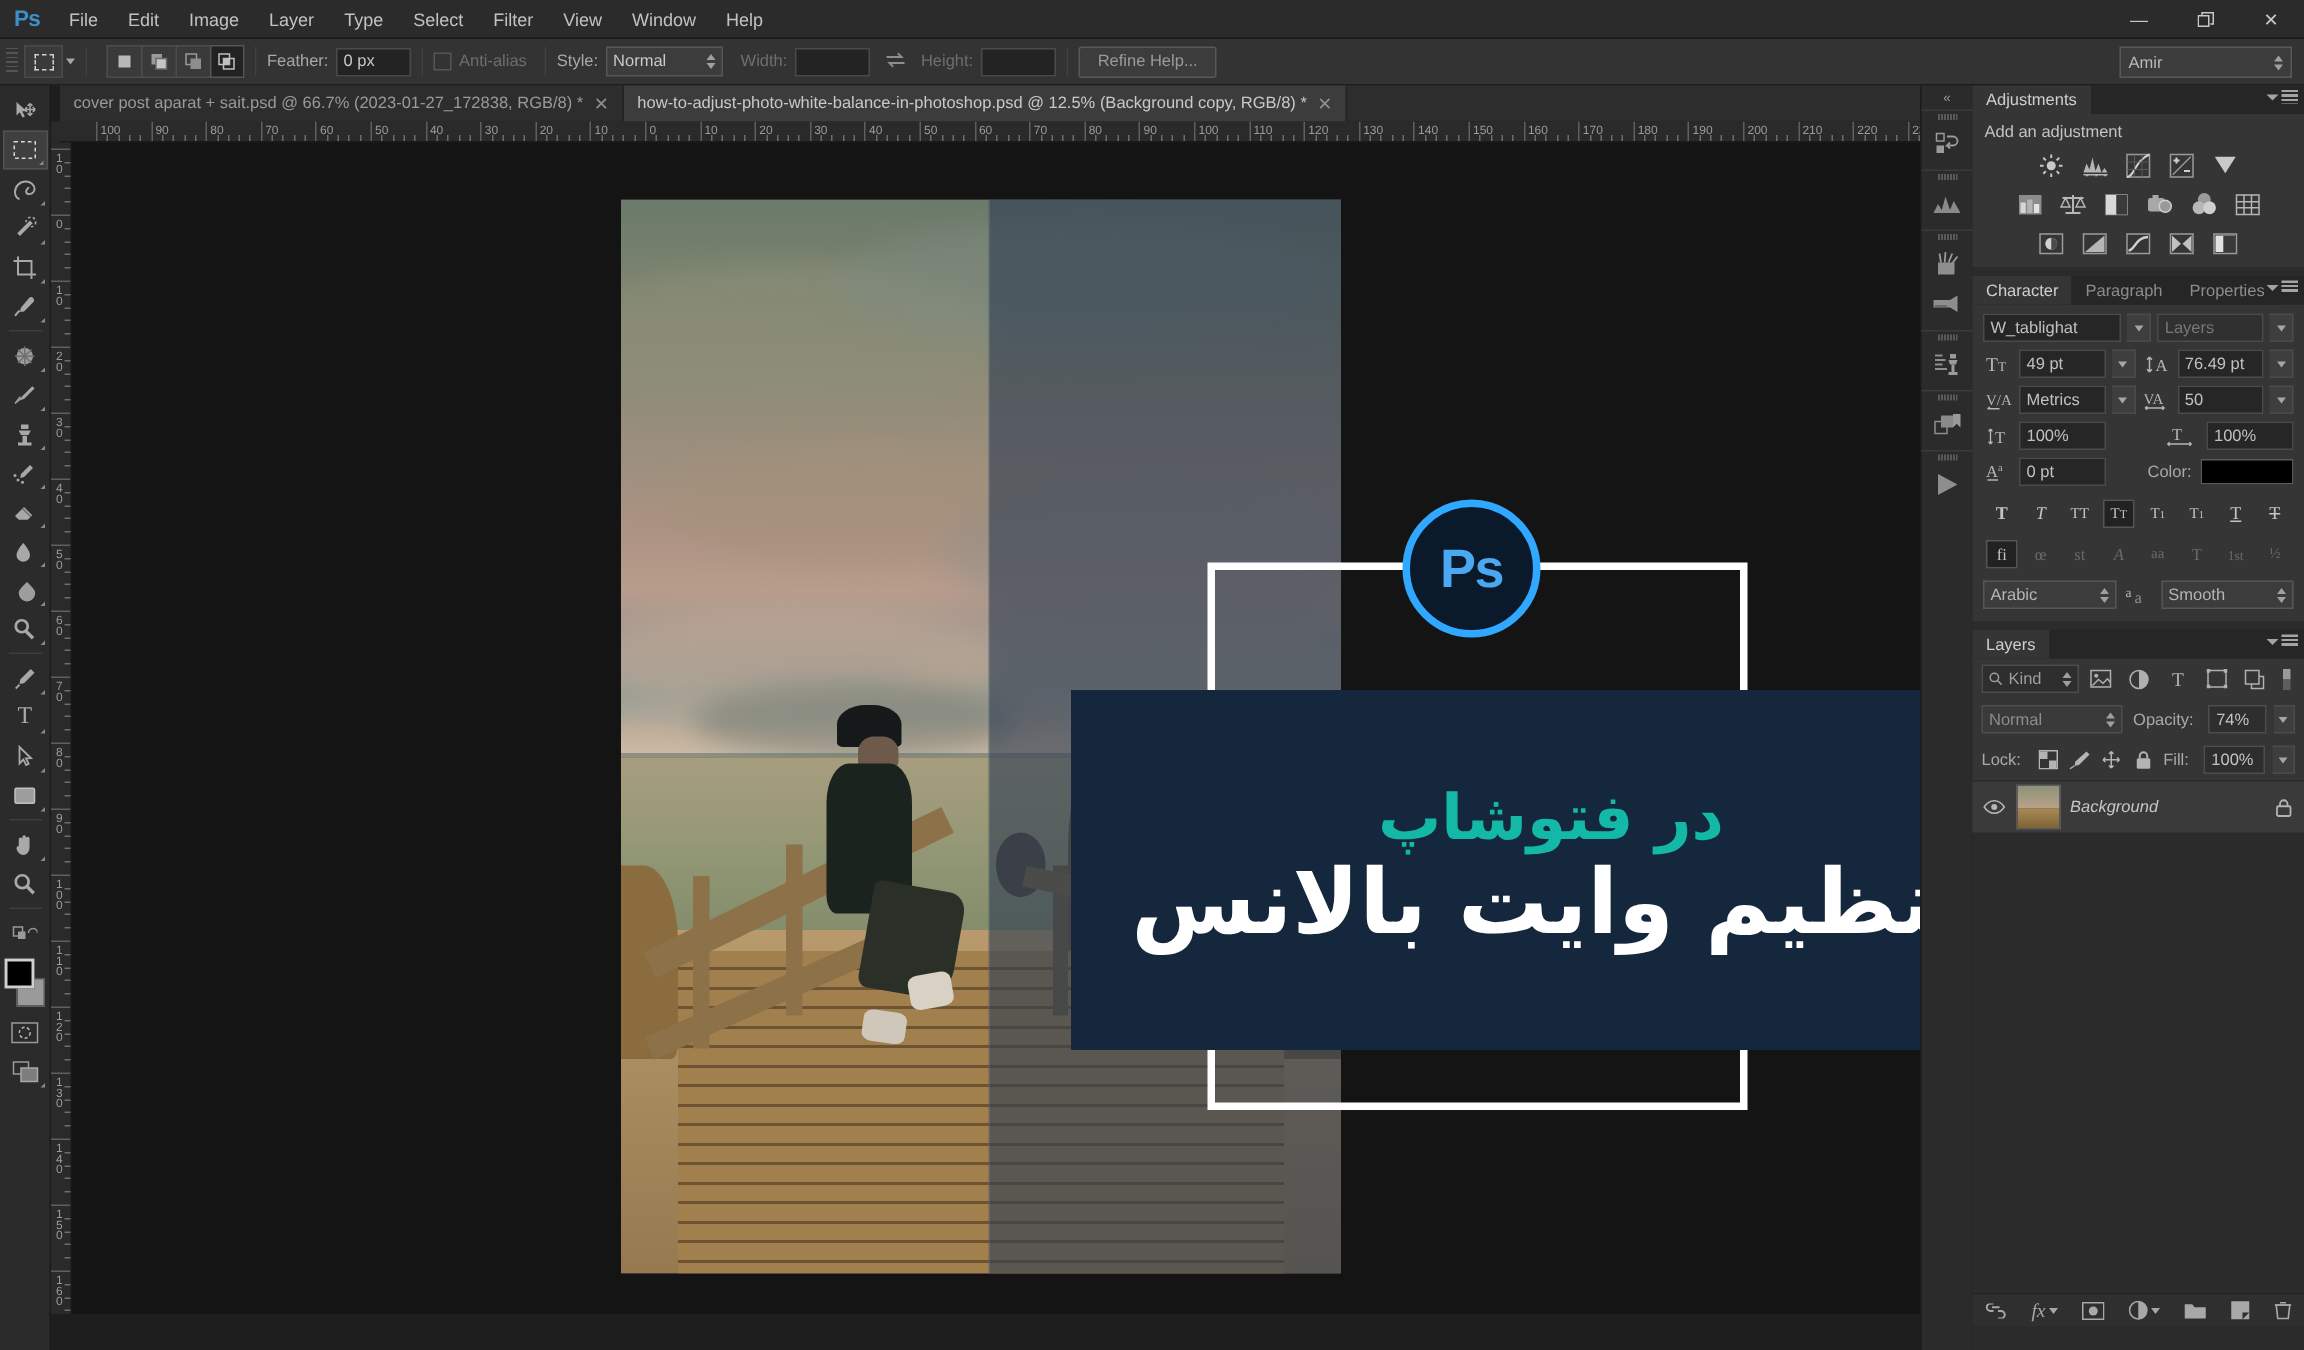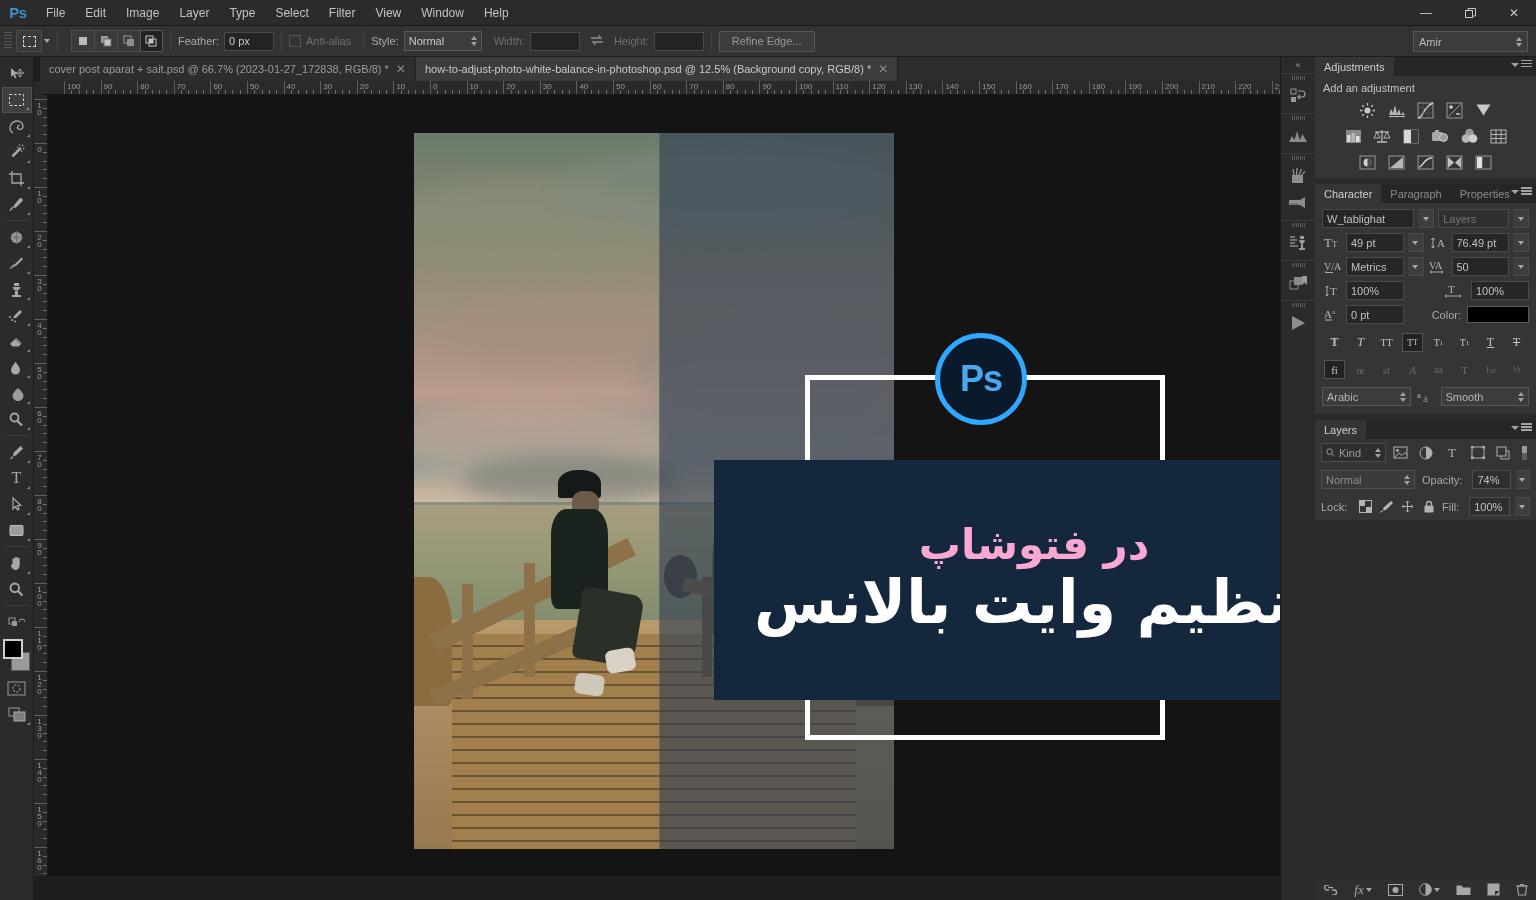--- a/index.html
+++ b/index.html
@@ -187,21 +187,21 @@
     border-radius:50%; background:#0a1a2b; border:5px solid #31a8ff;
     display:flex; align-items:center; justify-content:center;
     color:#4aa8f0; font-size:36px; font-weight:bold; letter-spacing:-1px;
   }
   .textbox {
     position:absolute; left:714px; top:460px; width:640px; height:240px;
     background:#14273d; display:flex; flex-direction:column;
     align-items:center; justify-content:center; padding-bottom:6px;
   }
   .fa-line1 {
-    color:#f9a8d4; font-size:42px; font-weight:bold; direction:rtl;
+    color:#14b8a6; font-size:42px; font-weight:bold; direction:rtl;
     letter-spacing:1px; margin-bottom:2px; text-align:left;
     font-family:"DejaVu Sans","Liberation Sans",sans-serif;
   }
   .fa-line2 {
     color:#fff; font-size:60px; font-weight:bold; direction:rtl;
     text-align:center; line-height:1.05;
     font-family:"DejaVu Sans","Liberation Sans",sans-serif;
   }
   .url-line {
     color:#fff; font-size:23px; letter-spacing:7px; margin-top:14px;
@@ -276,21 +276,21 @@
     display:flex;align-items:center;justify-content:space-between;padding:0 4px;color:#8d8d8d;font-size:11px;}
   .op-field { background:#2e2e2e;border:1px solid #4d4d4d;height:19px;width:42px;
     display:flex;align-items:center;padding:0 4px;color:#c2c2c2;font-size:11px;}
   .lock-ic { width:17px;height:17px;display:flex;align-items:center;justify-content:center;color:#b4b4b4;}
   .layer-item { display:flex; align-items:center; gap:6px; height:36px; padding:0 5px;
     background:#3a3a3a; border-top:1px solid #2b2b2b; border-bottom:1px solid #2b2b2b;}
   .layer-thumb { width:30px;height:30px; border:1px solid #5a5a5a; overflow:hidden; position:relative; }
   .lt-sky { position:absolute;inset:0 0 45% 0; background:linear-gradient(#8d9279,#b8a288); }
   .lt-grd { position:absolute;top:55%;left:0;right:0;bottom:0; background:linear-gradient(#a88a55,#7d6336); }
   .layer-name { flex:1; font-size:11px; color:#c6c6c6; font-style:italic; }
-  .layers-foot { position:absolute; left:0; bottom:0; width:221px; height:22px;
+  .layers-foot { position:absolute; left:0; bottom:16px; width:221px; height:22px;
     background:#2f2f2f; border-top:1px solid #242424;
     display:flex; justify-content:center; gap:16px; }
   .lf-ic { color:#a8a8a8; font-size:12px; display:flex;align-items:center; }
   .panel-gap { height:6px; background:#2b2b2b; }
 </style>
 </head>
 <body>
 
 <div class="app">
 
@@ -372,21 +372,21 @@
     <div style="width:10px"></div>
     <div>
       <svg width="14" height="12" viewBox="0 0 14 12">
           <path d="M1 4h10l-2.5-2.5M13 8H3l2.5 2.5" fill="none" stroke="#8e8e8e" stroke-width="1.3"></path>
         </svg>
     </div>
     <div style="width:10px"></div>
     <div class="lbl dim">Height:</div>
     <div class="field" style="width:50px"></div>
     <div class="vsep"></div>
-    <div class="btn-refine">Refine Edge...</div>
+    <div class="btn-refine">Refine Help...</div>
     <div class="ws-drop">
       <span>Amir</span>
       <span class="spin">
           <i class="up"></i>
           <i class="dn"></i>
         </span>
     </div>
   </div>
 
   <div class="tabbar">
@@ -1364,20 +1364,39 @@
               <path d="M3.5 5.5V4a2.5 2.5 0 015 0v1.5" fill="none" stroke="#b4b4b4" stroke-width="1.3"></path>
             </svg>
         </div>
         <div class="lbl" style="margin-left:auto">Fill:</div>
         <div class="op-field">100%</div>
         <div class="cdrop">
             <span class="caret-sm"></span>
           </div>
       </div>
 
+      <div class="layer-item">
+        <div style="width:18px;display:flex;align-items:center;justify-content:center;">
+          <svg width="15" height="10" viewBox="0 0 15 10">
+              <path d="M0.8 5C3 1.6 5.2 0.8 7.5 0.8S12 1.6 14.2 5C12 8.4 9.8 9.2 7.5 9.2S3 8.4 0.8 5z" fill="none" stroke="#b6b6b6"></path>
+              <circle cx="7.5" cy="5" r="2" fill="#b6b6b6"></circle>
+            </svg>
+        </div>
+        <div class="layer-thumb">
+          <div class="lt-sky"></div>
+          <div class="lt-grd"></div>
+        </div>
+        <div class="layer-name">Background</div>
+        <div class="lock-ic">
+          <svg width="11" height="13" viewBox="0 0 11 13">
+              <rect x="1" y="5.5" width="9" height="6.5" rx="1" fill="none" stroke="#b4b4b4" stroke-width="1.2"></rect>
+              <path d="M3 5.5V4a2.5 2.5 0 015 0v1.5" fill="none" stroke="#b4b4b4" stroke-width="1.2"></path>
+            </svg>
+        </div>
+      </div>
     </div>
 
     <div class="layers-foot">
       <div class="lf-ic">
         <svg width="15" height="10" viewBox="0 0 15 10">
             <path d="M6 5H4a2.5 2.5 0 010-5h2M9 5h2a2.5 2.5 0 010 5H9" fill="none" stroke="#a8a8a8" stroke-width="1.3"></path>
             <path d="M5 2.5h5" stroke="#a8a8a8" stroke-width="1.3"></path>
           </svg>
       </div>
       <div class="lf-ic">

